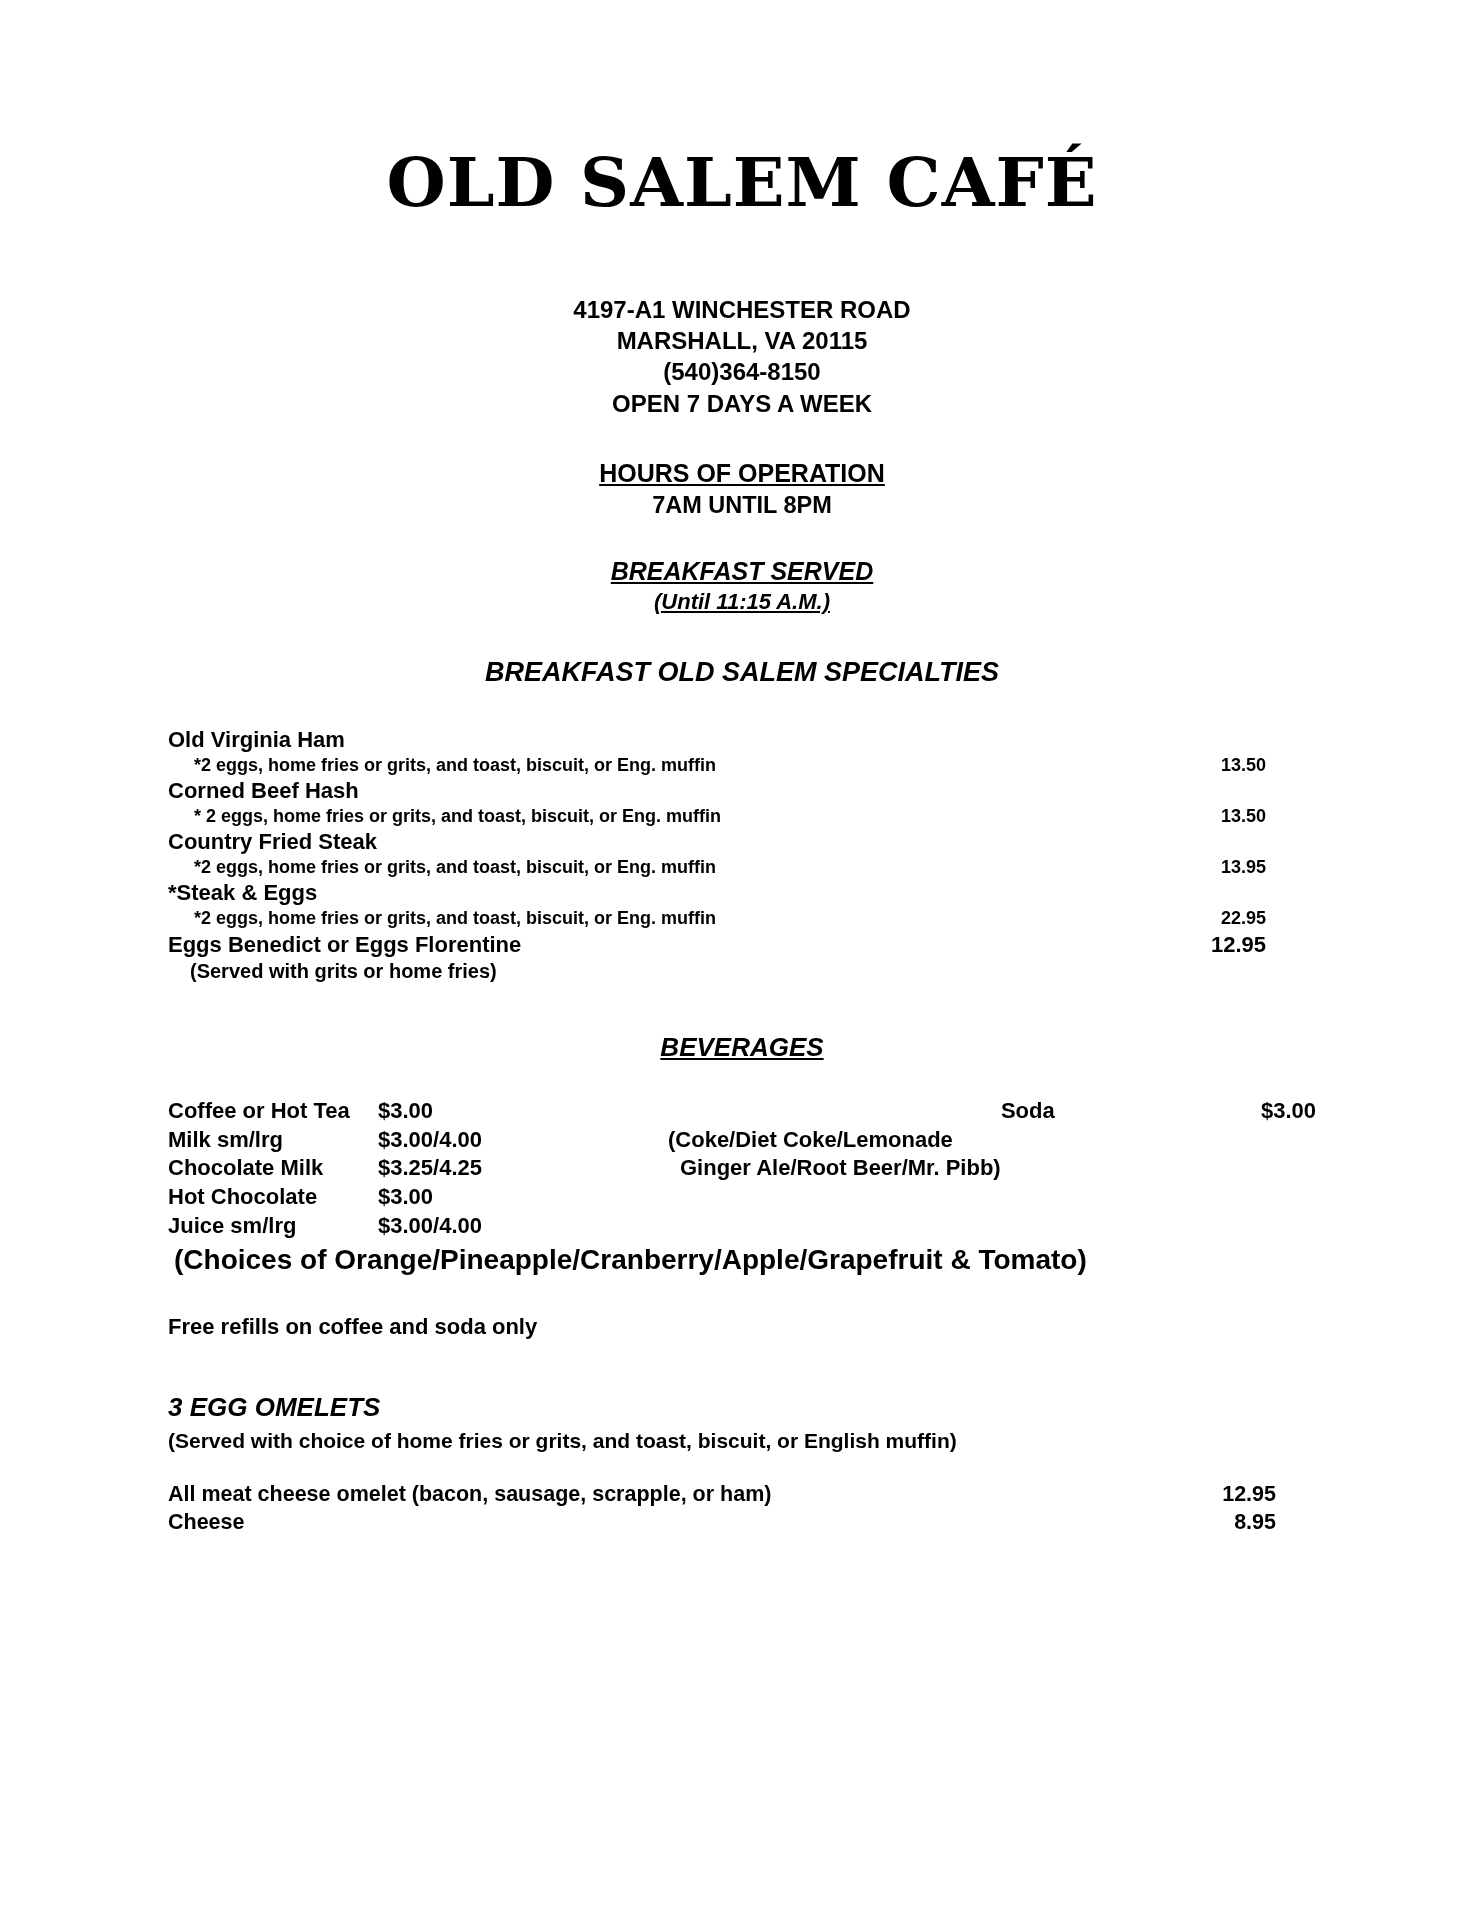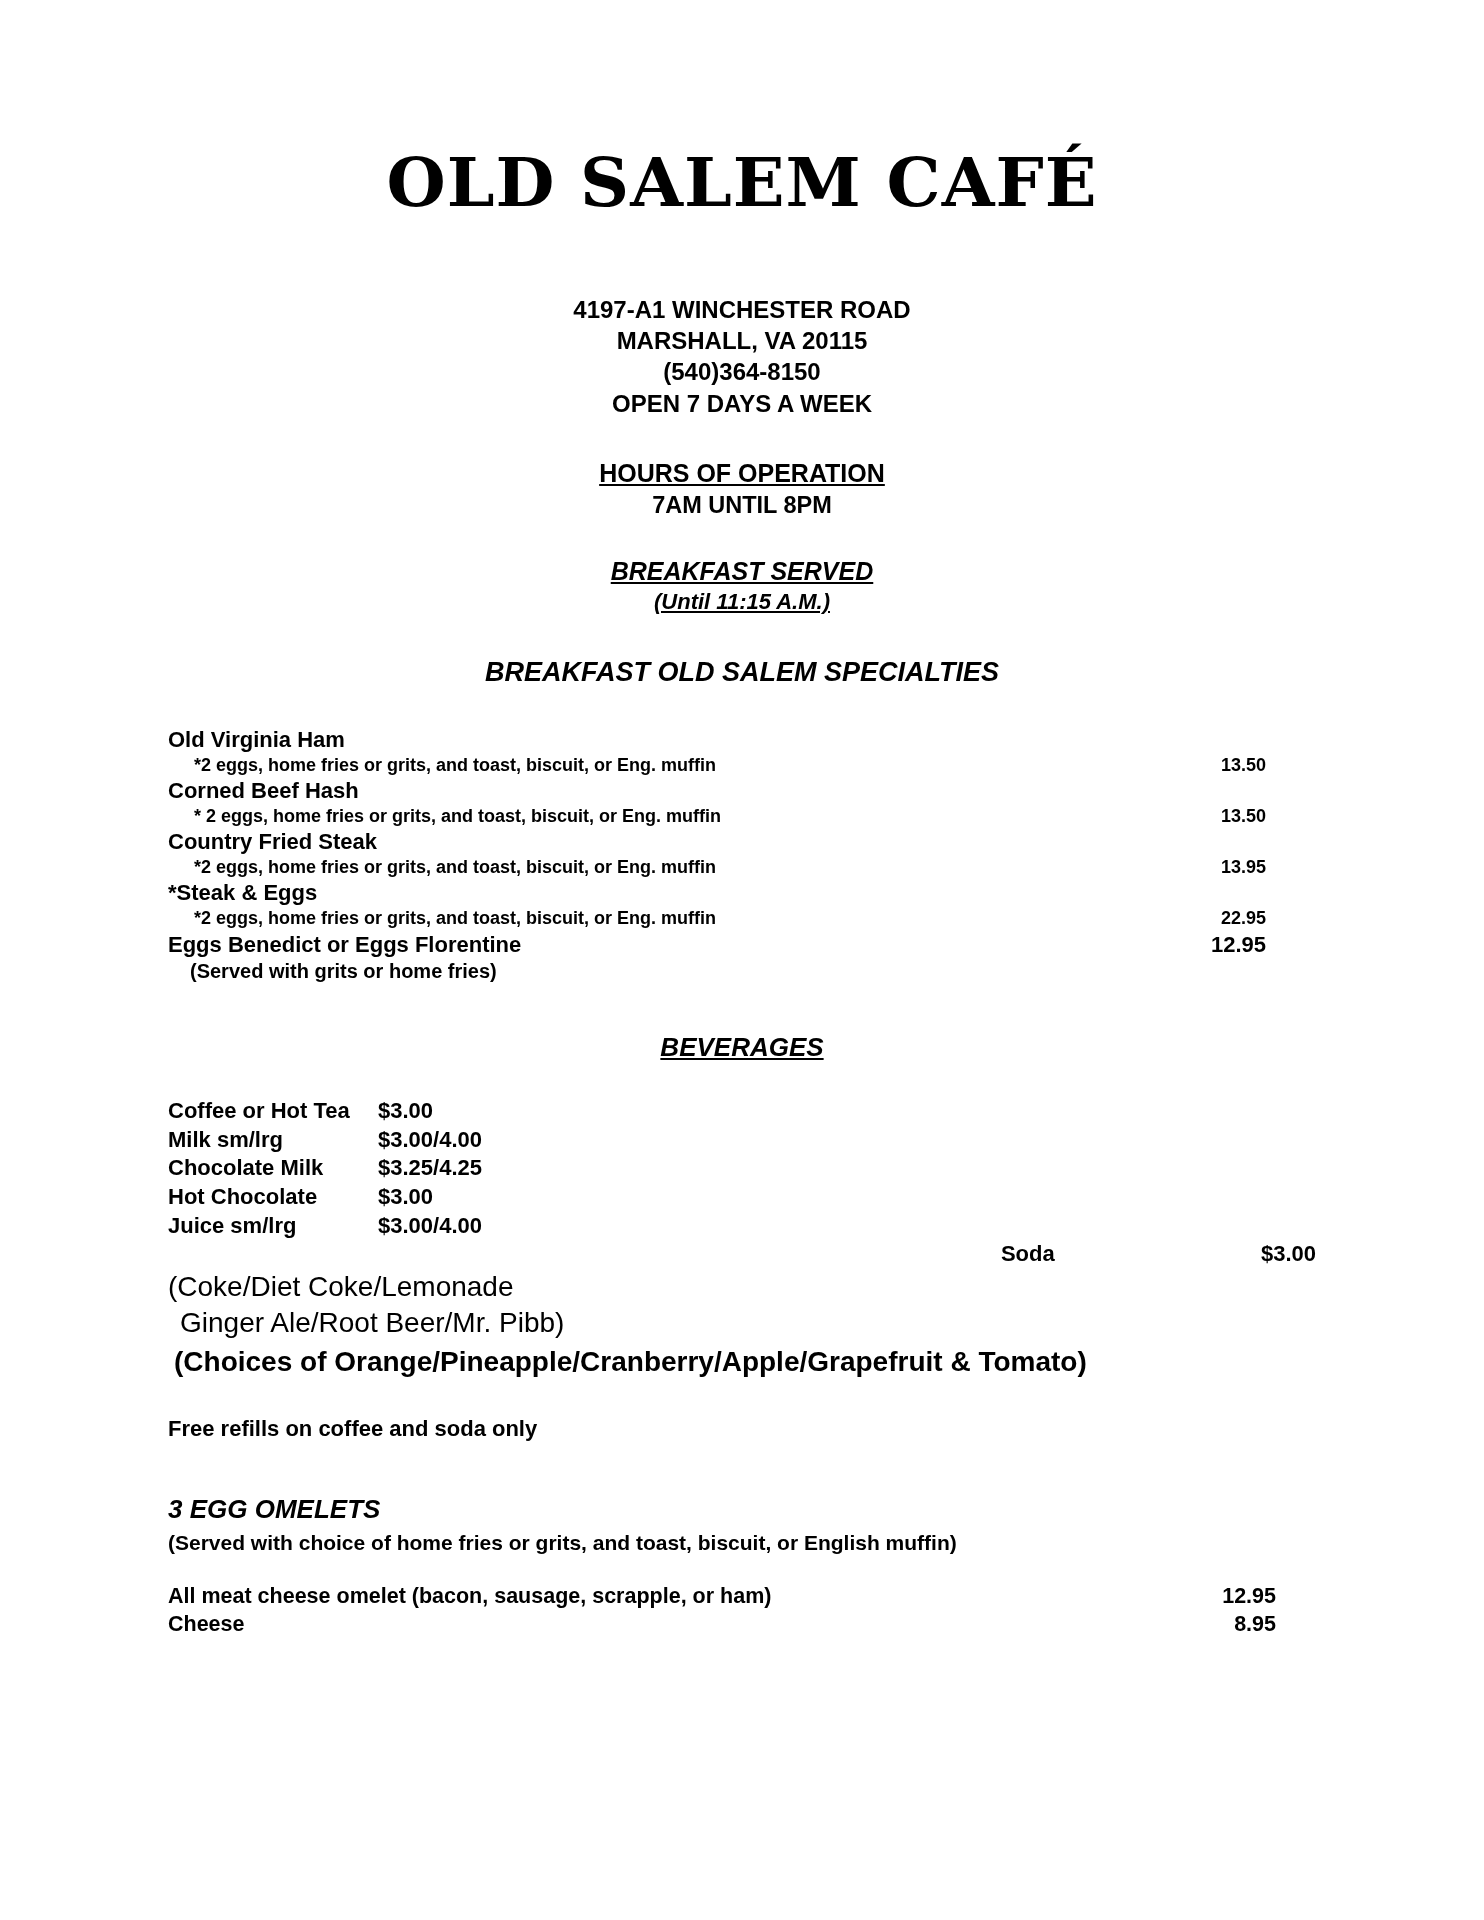--- a/index.html
+++ b/index.html
@@ -126,43 +126,42 @@
     text-align: center;
     font-weight: bold;
     font-style: italic;
     font-size: 26px;
     text-decoration: underline;
     margin-top: 48px;
   }
   .bev-wrap {
     display: flex;
     margin-top: 34px;
-    flex-direction: column;
   }
   .bev-col-left { width: 500px; }
   .bev-col-right { flex: 1; }
   .bev-row {
     display: flex;
     font-weight: bold;
     font-size: 22px;
     line-height: 1.30;
   }
   .bev-name { width: 210px; }
   .bev-price { }
   .bev-rrow {
     display: flex;
     font-weight: bold;
     font-size: 22px;
     line-height: 1.30;
     justify-content: flex-end;
   }
   .bev-rname { width: 260px; }
   .bev-sub {
-    font-weight: normal;
-    font-size: 28px;
+    font-weight: bold;
+    font-size: 22px;
     line-height: 1.30;
   }
   .bev-sub.indent { padding-left: 12px; }
   .bev-choices {
     font-weight: bold;
     font-size: 28px;
     padding-left: 6px;
     margin-top: 4px;
   }
   .bev-refill {

